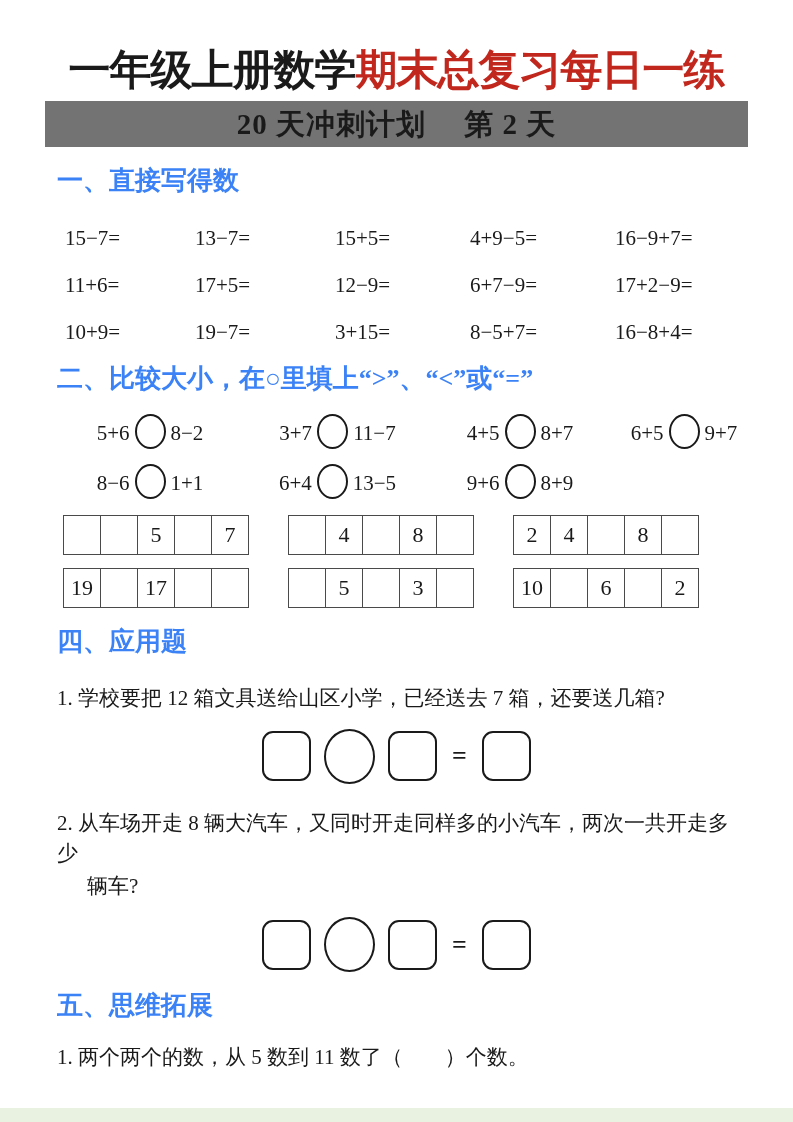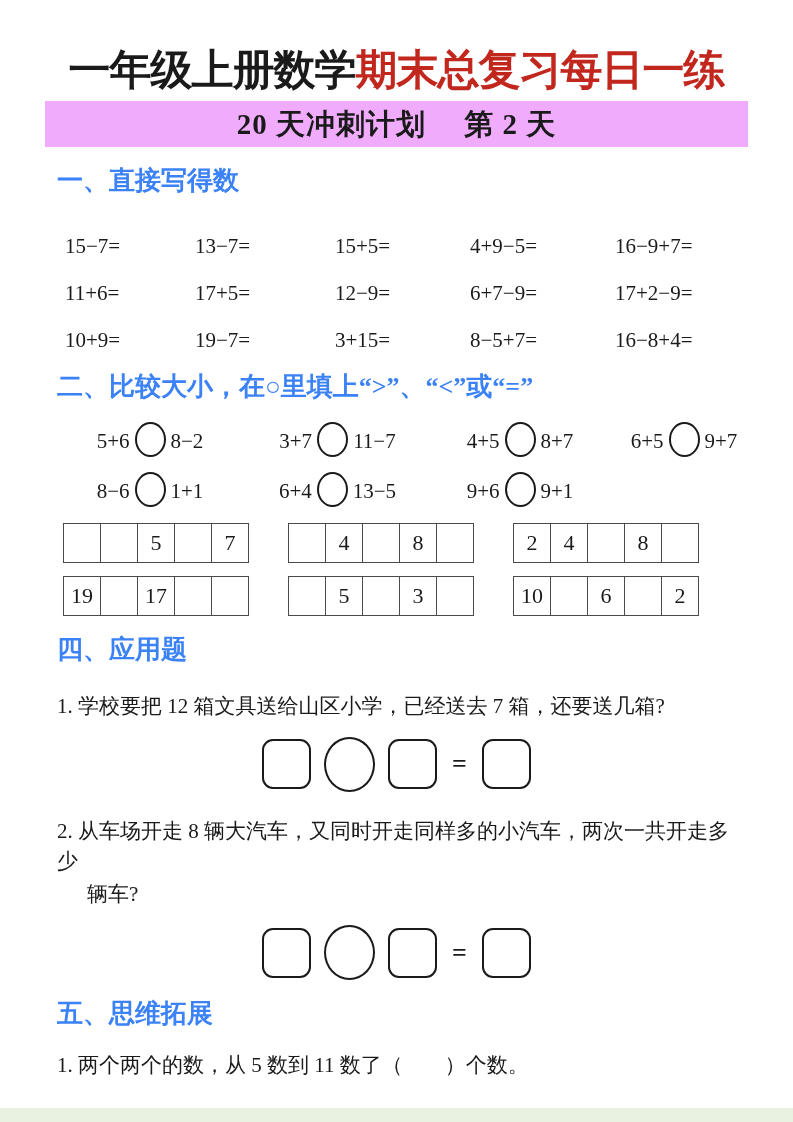--- a/index.html
+++ b/index.html
@@ -10,41 +10,41 @@
   }
   .page{padding:44px 45px 0 45px;}
 
   
   .main-title{
     text-align:center;font-weight:700;font-size:42px;line-height:1.25;
     letter-spacing:-1px;white-space:nowrap;
   }
   .main-title .t-red{color:#c1271d;margin-top:6px;}
   .banner{
-    margin-top:4px;background:#f0abfc;height:46px;line-height:46px;
+    margin-top:4px;background:#737373;height:46px;line-height:46px;
     text-align:center;font-size:29px;font-weight:600;letter-spacing:1px;
   }
 
   
   .meta-row{margin:26px 0 0 43px;font-size:20px;font-weight:600;}
   .meta-item{margin-right:56px;}
   .blank-line{
     display:inline-block;width:92px;border-bottom:1.6px solid #2a2a2a;
     height:18px;vertical-align:-2px;
   }
 
   
   .sec-title{
     color:#3b82f6;font-weight:700;font-size:26px;margin:16px 0 0 12px;
   }
 
   
   .calc-grid{
     display:grid;grid-template-columns:130px 140px 135px 145px 123px;
-    row-gap:22px;margin:36px 0 0 20px;font-size:21px;
+    row-gap:22px;margin:28px 0 0 20px;font-size:21px;
   }
 
   
   .cmp-grid{
     display:grid;grid-template-columns:180px 195px 170px 158px;
     row-gap:15px;margin:18px 0 0 15px;font-size:21px;align-items:center;text-align:center;
   }
   .cmp-item{white-space:nowrap;}
   .cmp-circle{
     display:inline-block;width:27px;height:31px;border:2px solid #1a1a1a;
@@ -116,21 +116,21 @@
   </div>
 
   <div class="sec-title">二、比较大小，在○里填上“&gt;”、“&lt;”或“=”</div>
   <div class="cmp-grid">
     <span class="cmp-item"><span>5+6</span><span class="cmp-circle"></span><span>8−2</span></span>
     <span class="cmp-item"><span>3+7</span><span class="cmp-circle"></span><span>11−7</span></span>
     <span class="cmp-item"><span>4+5</span><span class="cmp-circle"></span><span>8+7</span></span>
     <span class="cmp-item"><span>6+5</span><span class="cmp-circle"></span><span>9+7</span></span>
     <span class="cmp-item"><span>8−6</span><span class="cmp-circle"></span><span>1+1</span></span>
     <span class="cmp-item"><span>6+4</span><span class="cmp-circle"></span><span>13−5</span></span>
-    <span class="cmp-item"><span>9+6</span><span class="cmp-circle"></span><span>9+1</span></span>
+    <span class="cmp-item"><span>9+6</span><span class="cmp-circle"></span><span>8+9</span></span>
   </div>
 
   <div class="pat-rows">
     <div class="pat-row">
       <table class="pat-table">
           <tbody>
             <tr>
         <td></td>
         <td></td>
         <td>5</td>

